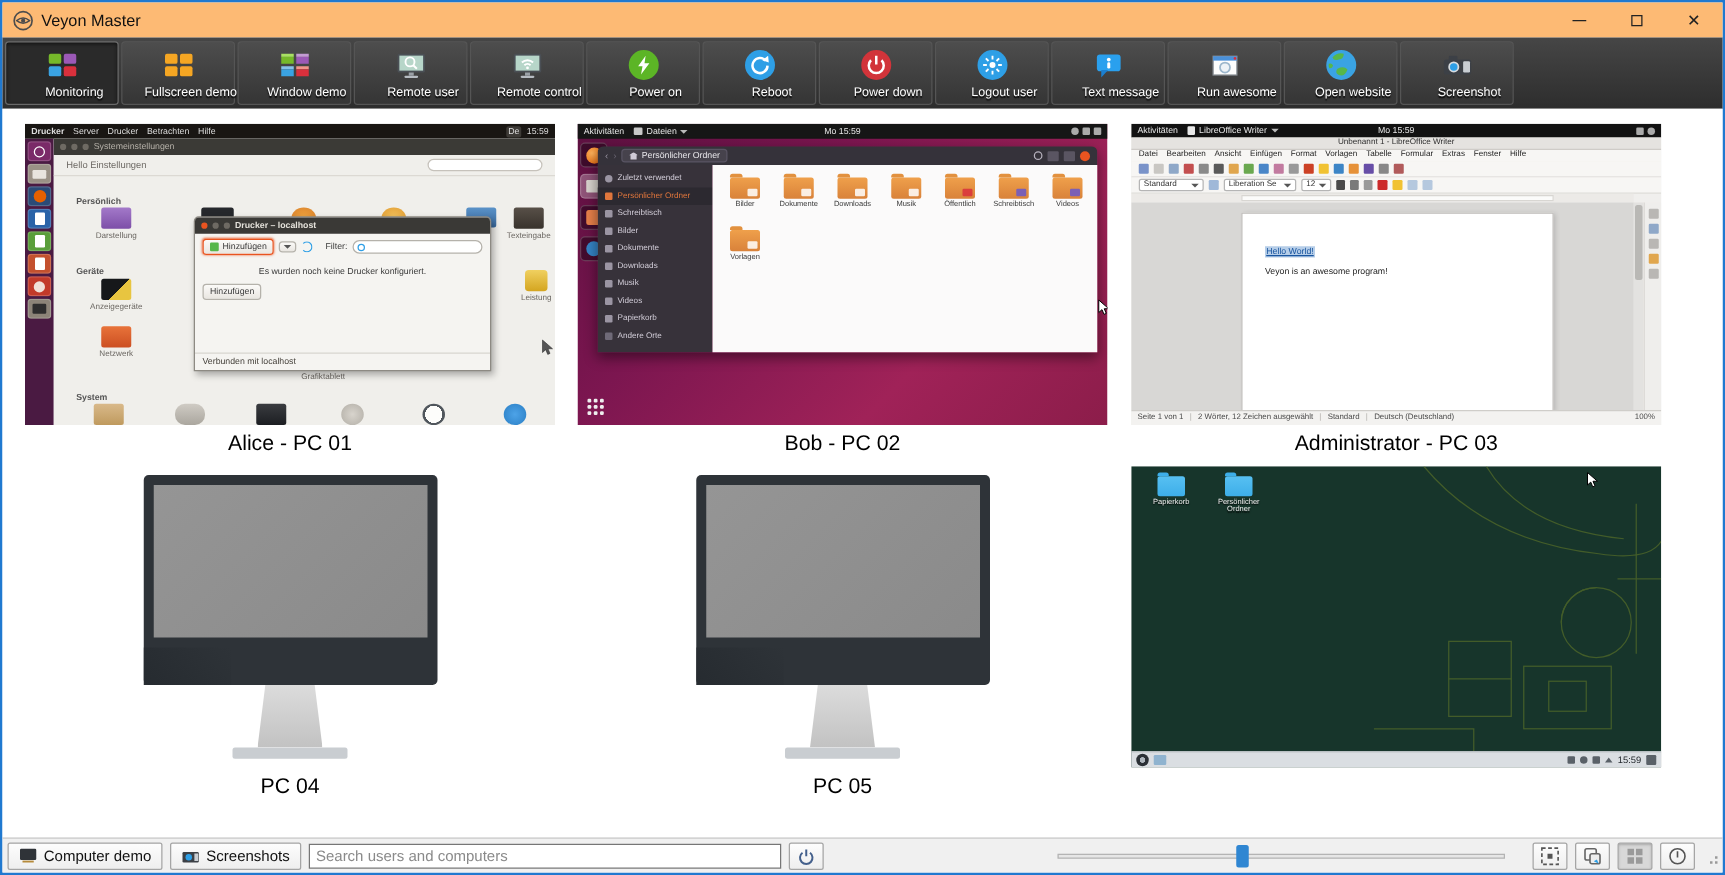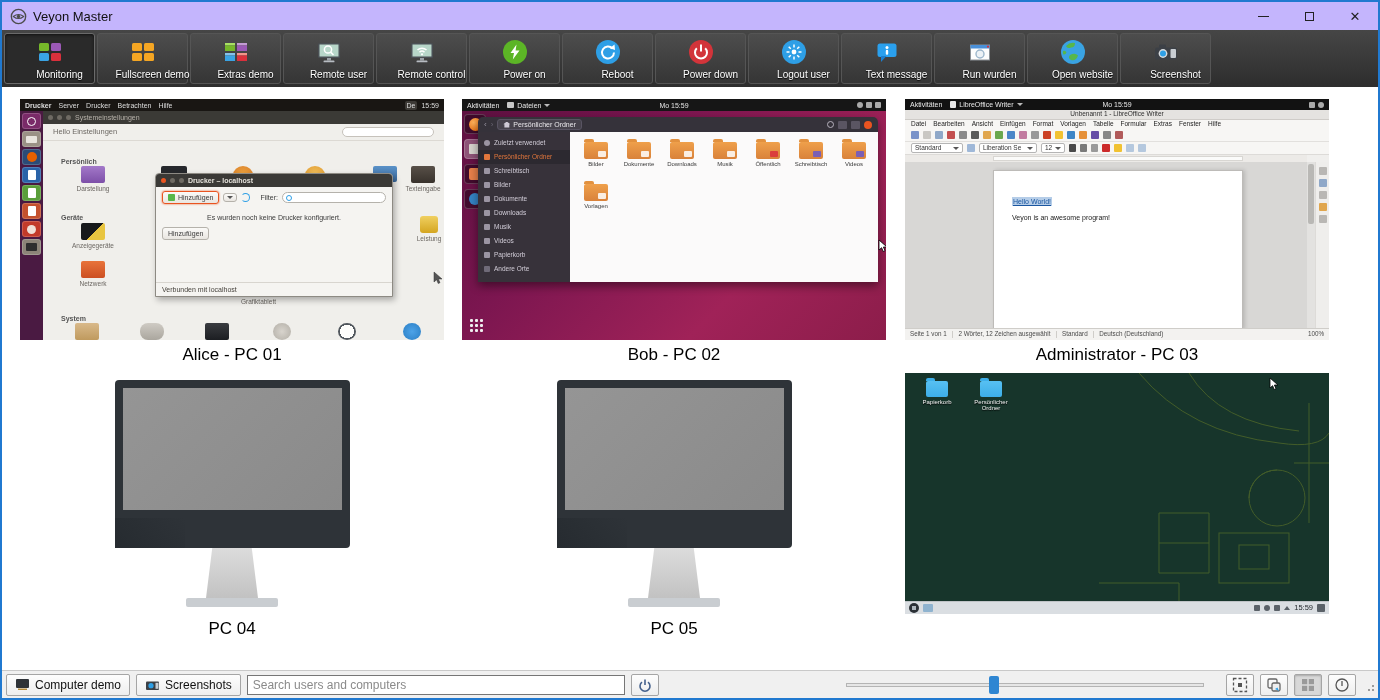--- a/index.html
+++ b/index.html
@@ -1,20 +1,20 @@
 <!DOCTYPE html>
 <html><head>
 <meta charset="utf-8">
 <style>
   * { box-sizing: border-box; margin: 0; padding: 0; }
   html,body { width:1380px; height:700px; overflow:hidden; font-family:"Liberation Sans",sans-serif; }
   #app { position:relative; width:1380px; height:700px; background:#fff; border:2px solid #2079d0; }
 
   
-  .titlebar { position:absolute; top:0; left:0; right:0; height:28px; background:#c4b5fd; display:flex; align-items:center; }
+  .titlebar { position:absolute; top:0; left:0; right:0; height:28px; background:#fdba74; display:flex; align-items:center; }
   .titlebar .logo { margin:0 6px 0 8px; display:flex; }
   .titlebar .title { font-size:13px; color:#111; }
   .wincontrols { margin-left:auto; display:flex; height:100%; }
   .wc { width:46px; height:100%; display:flex; align-items:center; justify-content:center; color:#222; font-size:13px; }
   .wc .minbar { width:11px; height:1px; background:#222; }
   .wc .maxbox { width:9px; height:9px; border:1px solid #222; }
 
   
   .toolbar { position:absolute; top:28px; left:0; right:0; height:57px; background:linear-gradient(#464646,#2d2d2d); display:flex; align-items:center; padding:2px; gap:2px; }
   .tbtn { width:91px; height:51px; border-radius:3px; display:flex; flex-direction:column; align-items:center; justify-content:flex-end; padding-bottom:3px; background:linear-gradient(#4d4d4d,#353535); border:1px solid #555; cursor:default; }
@@ -180,21 +180,21 @@
             <rect x="4" y="5" width="10" height="2.5" fill="#a8e063"></rect>
             <rect x="4" y="7.5" width="10" height="5.5" fill="#76b82a"></rect>
             <rect x="16" y="5" width="10" height="2.5" fill="#c39bd3"></rect>
             <rect x="16" y="7.5" width="10" height="5.5" fill="#9b59b6"></rect>
             <rect x="4" y="15" width="10" height="2.5" fill="#85c1e9"></rect>
             <rect x="4" y="17.5" width="10" height="5.5" fill="#3aa3e3"></rect>
             <rect x="16" y="15" width="10" height="2.5" fill="#f1948a"></rect>
             <rect x="16" y="17.5" width="10" height="5.5" fill="#d9303c"></rect>
           </svg>
       </span>
-      <span class="tlabel">Extras demo</span>
+      <span class="tlabel">Window demo</span>
     </div>
 
 
     <div class="tbtn">
       <span class="ticon">
         <svg width="30" height="30">
             <rect x="4" y="5" width="22" height="15" rx="1.5" fill="#4a4f55"></rect>
             <rect x="5.5" y="6.5" width="19" height="12" fill="#b7d6c9"></rect>
             <circle cx="14" cy="11.5" r="3.6" fill="none" stroke="#fff" stroke-width="1.5"></circle>
             <line x1="16.6" y1="14.2" x2="19.5" y2="17" stroke="#fff" stroke-width="1.6"></line>
@@ -286,21 +286,21 @@
 
     <div class="tbtn">
       <span class="ticon">
         <svg width="30" height="30">
             <rect x="5.5" y="7" width="19" height="15" fill="#fdfdfd" stroke="#8a9096"></rect>
             <rect x="5.5" y="7" width="19" height="3.5" fill="#4a90d9"></rect>
             <circle cx="15" cy="16" r="4" fill="#edf2f6" stroke="#9db7cc" stroke-width="1.4"></circle>
             <circle cx="23" cy="8.7" r="1.1" fill="#d9303c"></circle>
           </svg>
       </span>
-      <span class="tlabel">Run wurden</span>
+      <span class="tlabel">Run awesome</span>
     </div>
 
     <div class="tbtn">
       <span class="ticon">
         <svg width="30" height="30">
             <circle cx="15" cy="14" r="12" fill="#3aa3e3"></circle>
             <path d="M8 8 q4-4.5 9-3 q0 4.5-4 4.5 q-4 1.5-5-1.5 z" fill="#57b74a"></path>
             <path d="M12 17 q5-2.5 8 .5 q-2 6-7 4.5 q-3.5-2-1-5 z" fill="#57b74a"></path>
             <path d="M5 13 q2.5-1 3.5 1.5 q-1 2.5-3 2 q-1-1.8-.5-3.5 z" fill="#57b74a"></path>
           </svg>

